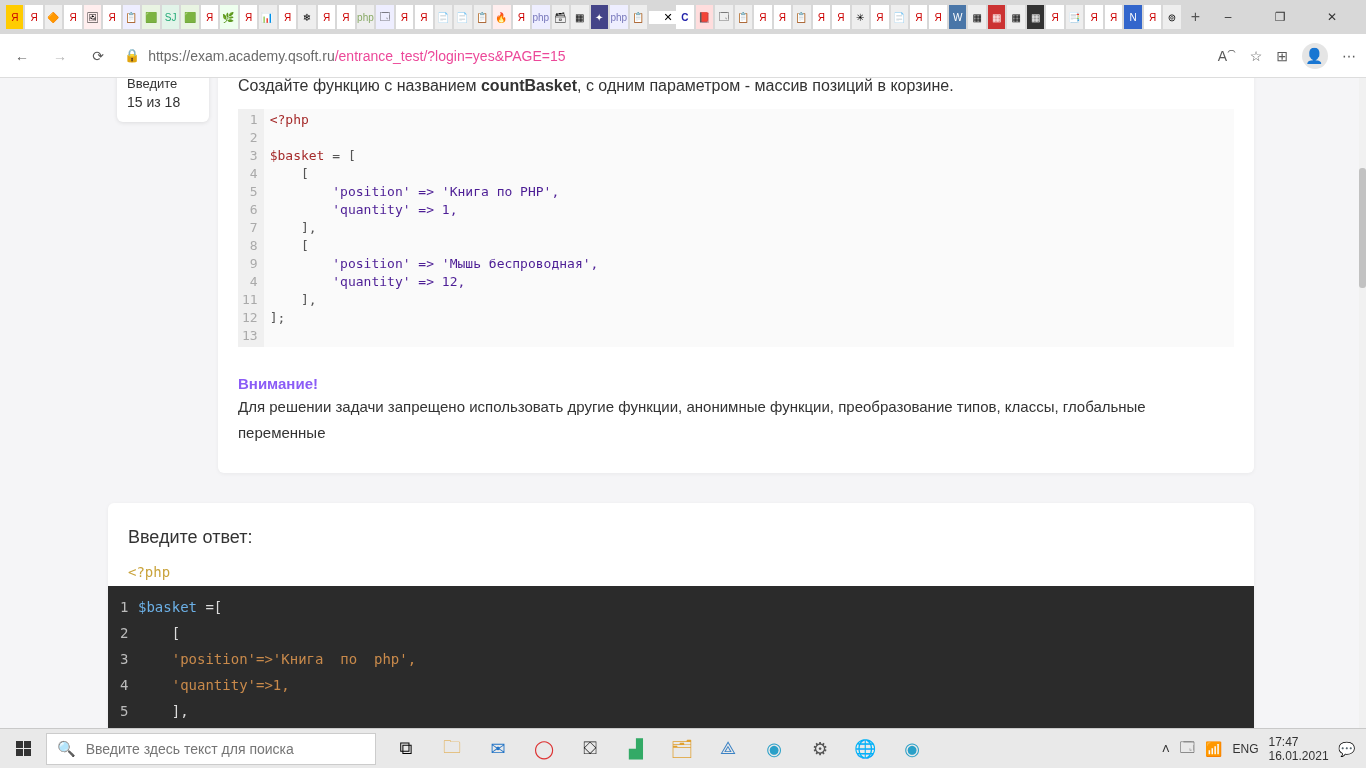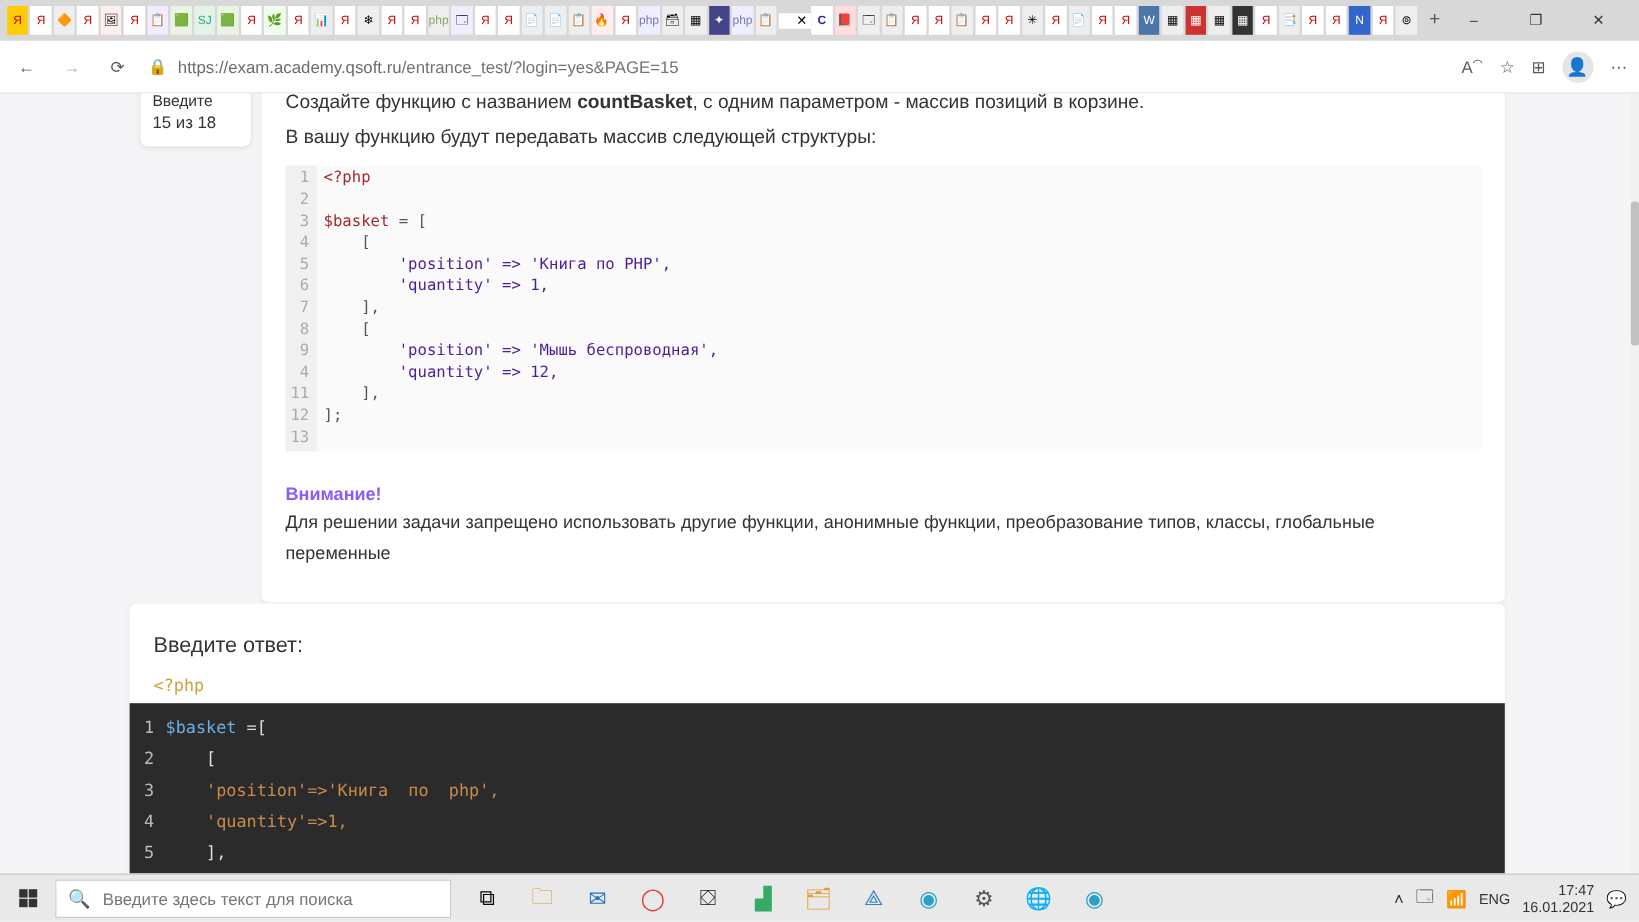--- a/index.html
+++ b/index.html
@@ -12,21 +12,21 @@
   .tab-active .close { font-size: 11px; }
   .tabbar-right { margin-left: auto; display: flex; align-items: center; gap: 12px; padding-right: 8px; }
   .win-btn { width: 40px; height: 28px; display:flex; align-items:center; justify-content:center; color:#333; font-size:12px; }
 
   
   .browser-addrbar { height: 44px; background: #fff; border-bottom: 1px solid #ddd; display: flex; align-items: center; padding: 0 10px; gap: 14px; }
   .nav-btn { width: 24px; height: 24px; display: flex; align-items: center; justify-content: center; color: #5a5a5a; }
   .nav-btn.disabled { color: #b5b5b5; }
   .url-box { flex: 1; display: flex; align-items: center; gap: 8px; }
   .url-text { color: #6b6b6b; font-size: 14px; }
-  .url-text .urlpath { color: #737373; }
+  .url-text .urlpath { color: #ec4899; }
   .addr-right { display: flex; align-items: center; gap: 14px; color: #5a5a5a; }
   .avatar { width: 26px; height: 26px; background: #e5e5e5; border-radius: 50%; display:flex; align-items:center; justify-content:center; font-size:15px; color:#888;}
   .lock { font-size:13px; color:#777;}
 
   
   .viewport { position: absolute; top: 78px; left: 0; right: 7px; bottom: 40px; background: #f5f5f7; overflow: hidden; }
   .scrollbar-v { position: absolute; top: 78px; right: 0; width: 7px; bottom: 40px; background: #f1f1f1; }
   .scrollbar-thumb { position: absolute; top: 90px; width: 7px; height: 120px; background: #c2c2c2; border-radius: 3px; }
 
   .page-inner { position: relative; width: 100%; height: 100%; }
@@ -67,21 +67,21 @@
   .taskbar { position: absolute; left: 0; right: 0; bottom: 0; height: 40px; background: #e9e9e9; border-top: 1px solid #c9c9c9; display: flex; align-items: center; }
   .start { width: 46px; height: 40px; display:flex; align-items:center; justify-content:center; }
   .winlogo { width:15px; height:15px; display:grid; grid-template-columns:1fr 1fr; grid-template-rows:1fr 1fr; gap:1px; }
   .winlogo div { background:#333; }
   .search-box { display: flex; align-items: center; background: #fff; height: 32px; width: 330px; padding: 0 10px; gap: 10px; border: 1px solid #ccc; }
   .search-box .sicon { color:#555; font-size:15px;}
   .search-box input { border: none; outline: none; font-size: 14px; color: #666; flex:1; background:transparent; }
   .task-icons { display: flex; align-items: center; gap: 6px; margin-left: 10px; }
   .ticon { width: 40px; height: 40px; display: flex; align-items: center; justify-content: center; font-size: 18px; }
   .tray { margin-left: auto; display: flex; align-items: center; gap: 10px; padding-right: 10px; font-size: 12px; color: #333; }
-  .tray .time { text-align: right; line-height: 14px; }
+  .tray .time { text-align: left; line-height: 14px; }
   .tray-icon { font-size: 14px; color:#333; }
 
   .plustab { width: 26px; text-align:center; font-size: 16px; color:#555; }
 </style>
 </head>
 <body>
 
 <div class="browser-tabbar">
   <div class="tab" style="background:#ffcc00;color:#c00;">Я</div>
   <div class="tab" style="background:#fff;color:#c00;">Я</div>
@@ -178,21 +178,20 @@
 
     <div class="question-card">
       <div class="q-label">Введите</div>
       <div class="q-count">15 из 18</div>
     </div>
 
     <div class="task-card">
       <p>
         <span>Создайте функцию с названием </span><span class="bold">countBasket</span><span>, с одним параметром - массив позиций в корзине.</span>
       </p>
-      <p>В вашу функцию будут передавать массив следующей структуры:</p>
 
       <div class="code-block">
         <div class="code-gutter">
           <div>1</div>
             <div>2</div>
             <div>3</div>
             <div>4</div>
             <div>5</div>
             <div>6</div>
             <div>7</div>

